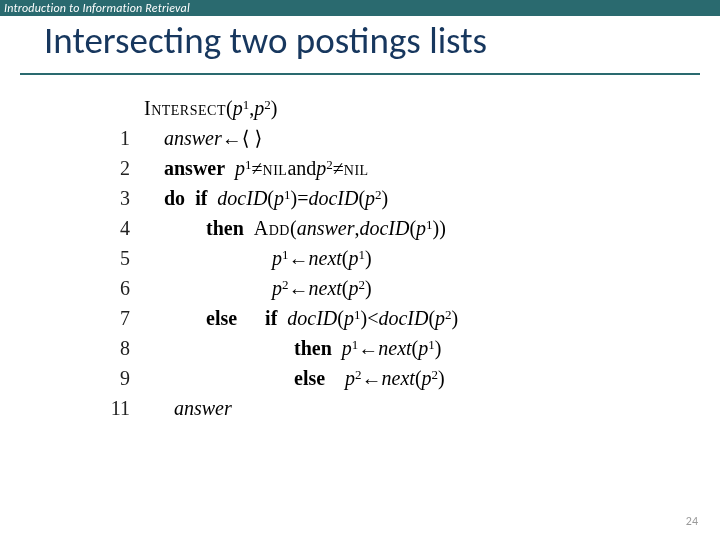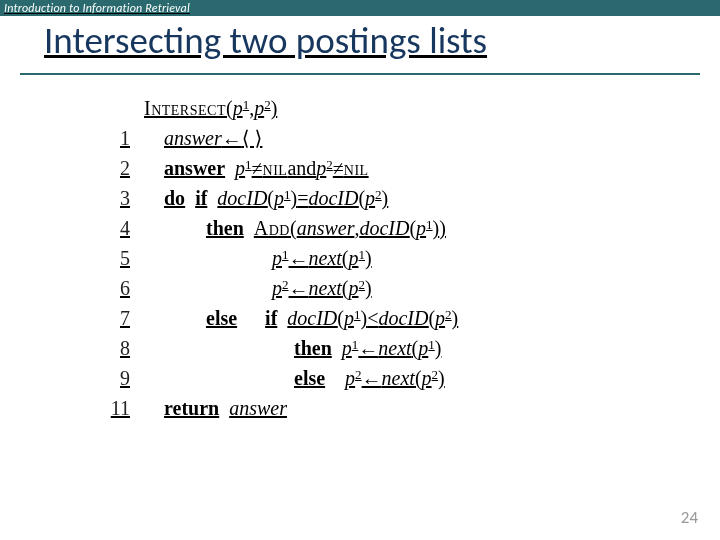--- a/index.html
+++ b/index.html
@@ -1,30 +1,30 @@
 <!DOCTYPE html>
 <html><head>
 <meta charset="utf-8">
 <style>
   * { margin: 0; padding: 0; box-sizing: border-box; }
   html, body { width: 720px; height: 540px; overflow: hidden; font-family: Calibri, Arial, sans-serif; background: #fff; }
-  .slide { width: 720px; height: 540px; position: relative; text-decoration: underline; }
+  .slide { width: 720px; height: 540px; position: relative; }
   .banner { width: 100%; height: 16px; background: #2a6a6f; color: #fff; font-style: italic; font-size: 12px; padding: 1px 4px 0 4px; letter-spacing: 0.2px; }
   .title-wrap { padding: 4px 0 8px 44px; }
   .title { font-size: 37px; color: #17375e; line-height: 1.12; font-weight: 400; }
   .rule { border: none; border-top: 2.5px solid #2a6a6f; margin: 4px 20px 0 20px; }
   .algo { position: relative; margin: 18px 0 0 98px; font-size: 20px; line-height: 1.5; }
   .row { display: flex; white-space: nowrap; }
   .lineno { width: 46px; font-family: Georgia, 'Times New Roman', serif; font-size: 20px; color: #222; text-align: right; padding-right: 14px; }
   .sc { font-variant: small-caps; font-family: Georgia, 'Times New Roman', serif; letter-spacing: 0.5px; }
   .it { font-style: italic; font-family: Georgia, 'Times New Roman', serif; }
   .kw { font-weight: bold; font-family: Georgia, 'Times New Roman', serif; }
   .rm { font-family: Georgia, 'Times New Roman', serif; }
   .sub { font-size: 0.65em; vertical-align: sub; position: relative; top: 2px; }
-  .pageno { position: absolute; right: 22px; bottom: 12px; color: #9a9a9a; font-size: 17px; }
+  .pageno { position: absolute; right: 22px; bottom: 12px; color: #9a9a9a; font-size: 12px; }
   .gap { display: inline-block; }
   .g10 { width: 10px; } .g20 { width: 20px; } .g28 { width: 28px; } .g62 { width: 62px; } .g128 { width: 128px; } .g150 { width: 150px; }
 </style>
 </head>
 <body>
 <div class="slide">
 
   <div class="banner">Introduction to Information Retrieval</div>
 
   <div class="title-wrap">
@@ -179,21 +179,20 @@
         <span class="it">next</span>
         <span class="rm">(</span>
         <span class="it">p</span>
         <span class="rm sub">2</span>
         <span class="rm">)</span>
     </div>
 
     <div class="row">
       <span class="lineno">11</span>
       <span class="gap g20"></span>
-      <span class="kw">return</span>
         <span class="gap g10"></span>
         <span class="it">answer</span>
     </div>
 
   </div>
 
   <div class="pageno">24</div>
 </div>
 
 </body></html>

